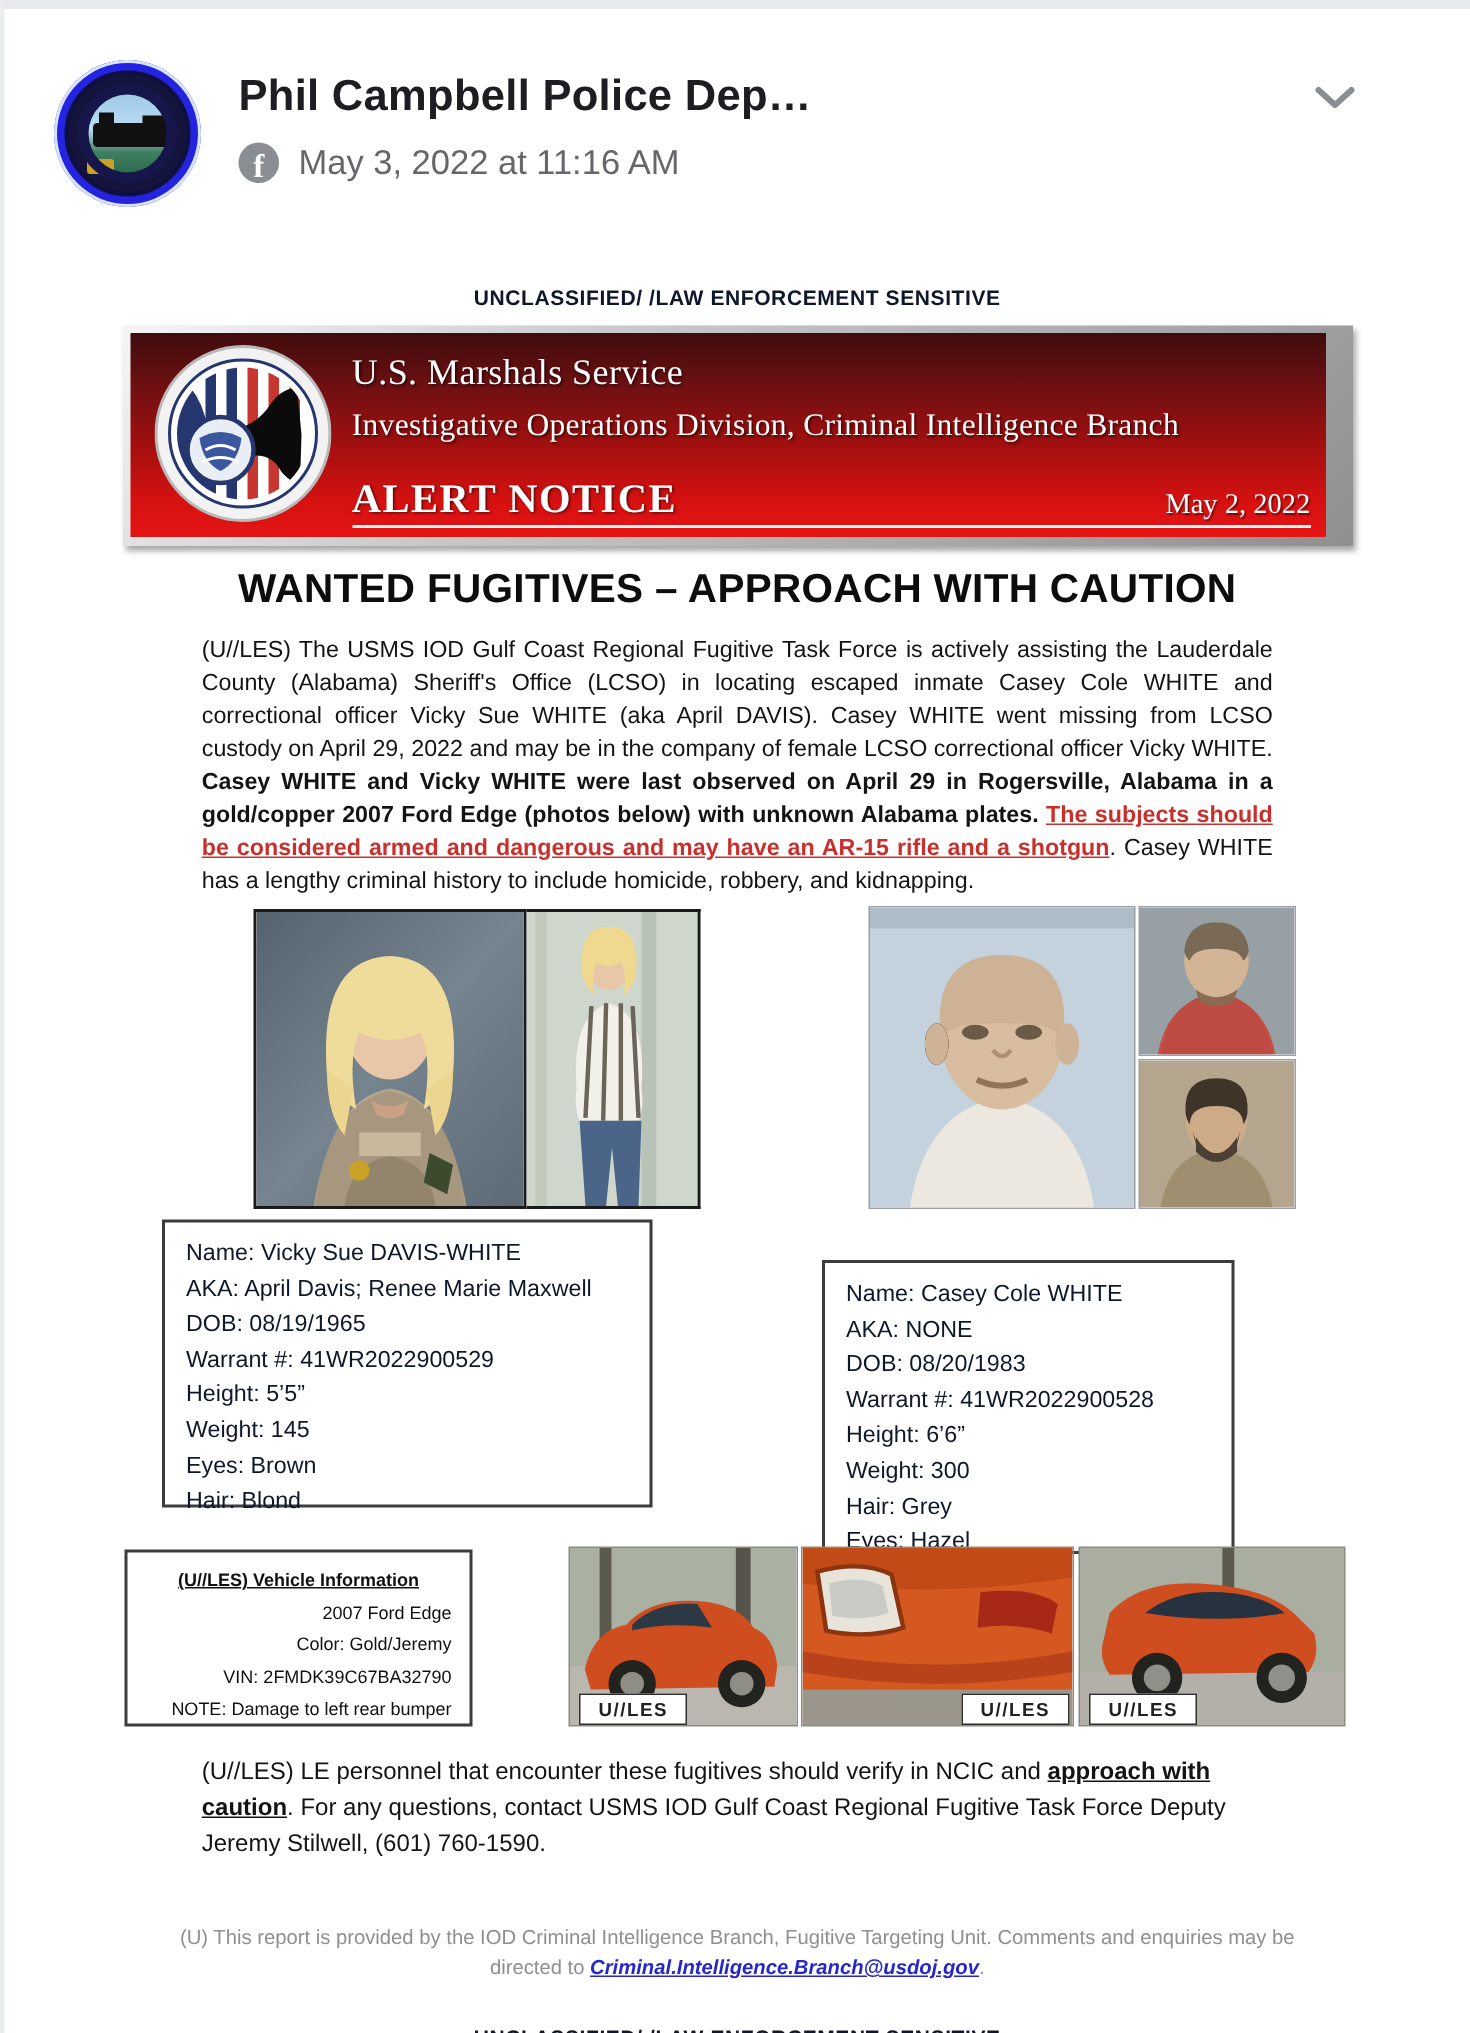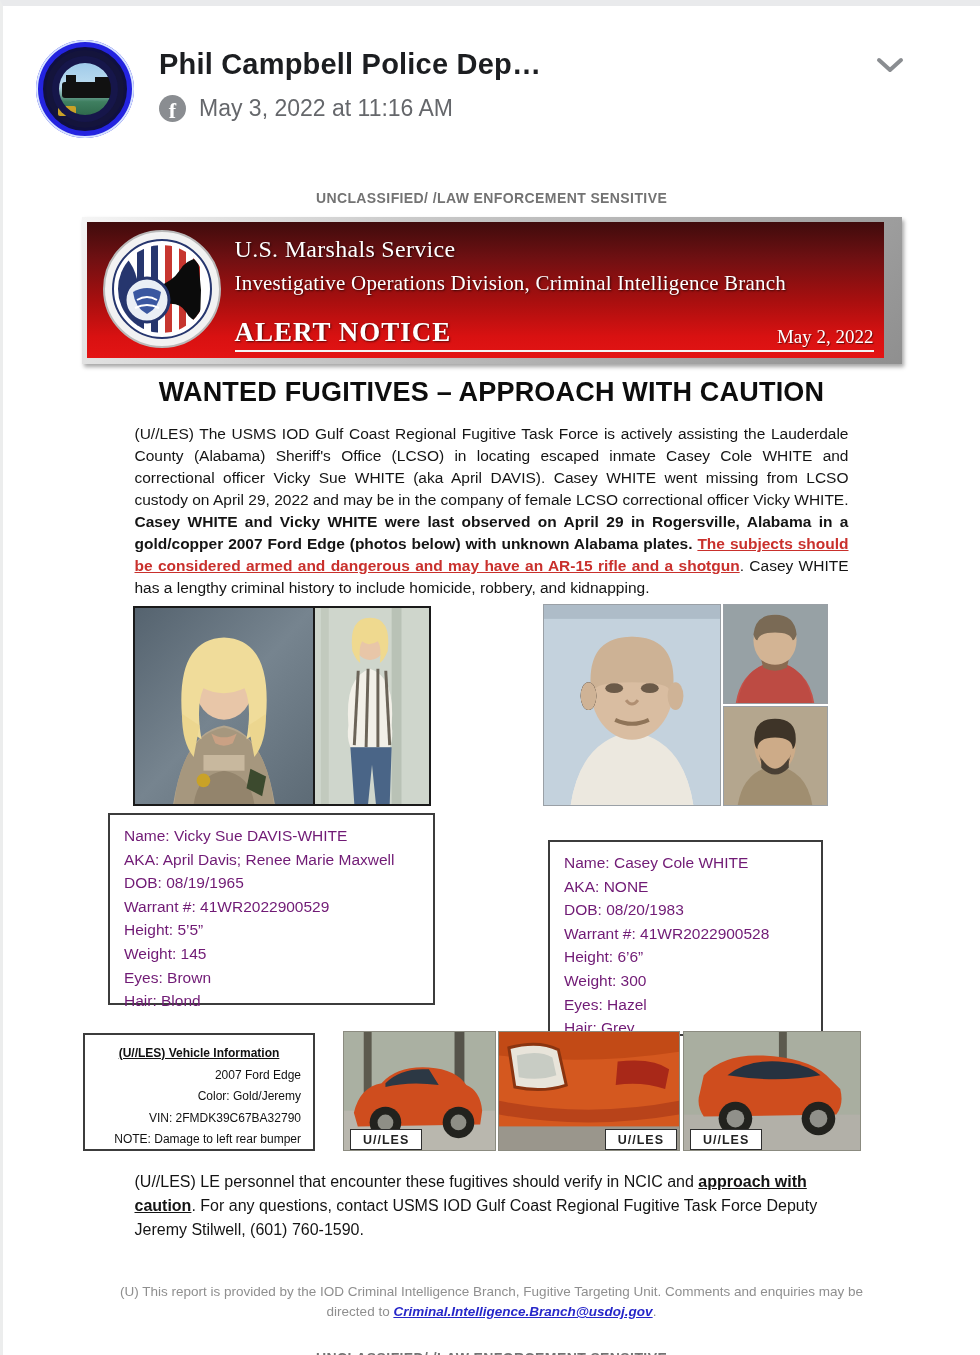--- a/index.html
+++ b/index.html
@@ -36,21 +36,21 @@
   .date-row { display:flex; align-items:center; margin-top:14px; color:#65676b; font-size:23px; }
   .fb-icon {
     width:27px; height:27px; border-radius:50%; background:#8a8d91; color:#fff;
     display:flex; align-items:flex-end; justify-content:center; margin-right:13px;
     font-family:"Liberation Serif", serif; font-weight:bold; font-size:22px; line-height:1.05; overflow:hidden;
   }
   .chevron-btn { position:absolute; top:44px; right:72px; width:36px; height:30px; cursor:pointer;
     display:flex; align-items:center; justify-content:center; }
 
   
-  .classification { text-align:center; color:#737373; font-weight:bold; font-size:14px; letter-spacing:0.4px; }
+  .classification { text-align:center; color:#0f172a; font-weight:bold; font-size:14px; letter-spacing:0.4px; }
   .classification.top { margin-top:52px; }
   .classification.bottom { margin-top:28px; padding-bottom:40px; }
 
   .banner-wrap {
     width:820px; margin:11px auto 0;
     padding:5px 18px 6px 5px;
     background:linear-gradient(135deg,#f5f5f5 0%, #c9c9c9 35%, #8f8f8f 100%);
     box-shadow:2px 3px 4px rgba(0,0,0,0.35);
   }
   .banner {
@@ -81,31 +81,31 @@
 
   .summary {
     width:714px; margin:15px auto 0; text-align:justify;
     font-size:15.5px; line-height:22px; color:#141414;
   }
   .bold { font-weight:bold; }
   .warning { color:#c9302c; font-weight:bold; text-decoration:underline; }
 
   
   .mugshot-row { position:relative; height:202px; margin-top:7px; }
-  .photo { position:absolute; overflow:hidden; }
+  .photo { position:absolute; overflow:hidden;margin-left:36px; }
   .photo svg { display:block; width:100%; height:100%; }
   .vicky-portrait { left:130px; top:0; width:182px; height:200px; border:2px solid #1a1a1a; }
   .vicky-standing { left:312px; top:0; width:116px; height:200px; border:2px solid #1a1a1a; border-left:none; }
   .casey-mug { left:540px; top:-2px; width:178px; height:202px; border:1px solid #9aa0a6; }
   .casey-small-top { left:720px; top:-2px; width:105px; height:100px; border:1px solid #9aa0a6; }
   .casey-small-bottom { left:720px; top:100px; width:105px; height:100px; border:1px solid #9aa0a6; }
 
   
   .info-row { position:relative; margin-top:5px; height:200px; }
-  .info-box { position:absolute; border:2px solid #3c3c3c; background:#fff; padding:9px 14px; font-size:15.5px; line-height:23.6px; color:#701a75; }
+  .info-box { position:absolute; border:2px solid #3c3c3c; background:#fff; padding:9px 14px; font-size:15.5px; line-height:23.6px; color:#0f172a; }
   .info-box.left { left:105px; top:0; width:327px; height:192px; }
   .info-box.right { left:545px; top:3px; width:275px; height:196px;margin-top:24px; }
 
   
   .vehicle-row { position:relative; margin-top:18px; height:122px; }
   .vehicle-box {
     position:absolute; left:80px; top:2px; width:232px; height:118px;
     border:2px solid #3c3c3c; padding:8px 12px 2px; font-size:12px; line-height:21.5px; color:#111;
     text-align:right;
   }
@@ -289,22 +289,22 @@
       <div>Eyes: Brown</div>
       <div>Hair: Blond</div>
     </div>
     <div class="info-box right">
       <div>Name: Casey Cole WHITE</div>
       <div>AKA: NONE</div>
       <div>DOB: 08/20/1983</div>
       <div>Warrant #: 41WR2022900528</div>
       <div>Height: 6’6”</div>
       <div>Weight: 300</div>
+      <div>Hair: Grey</div>
       <div>Eyes: Hazel</div>
-      <div>Hair: Grey</div>
     </div>
   </div>
 
   <div class="vehicle-row">
     <div class="vehicle-box">
       <div class="vehicle-title">(U//LES) Vehicle Information</div>
       <div>2007 Ford Edge</div>
       <div>Color: Gold/Jeremy</div>
       <div>VIN: 2FMDK39C67BA32790</div>
       <div>NOTE: Damage to left rear bumper</div>

